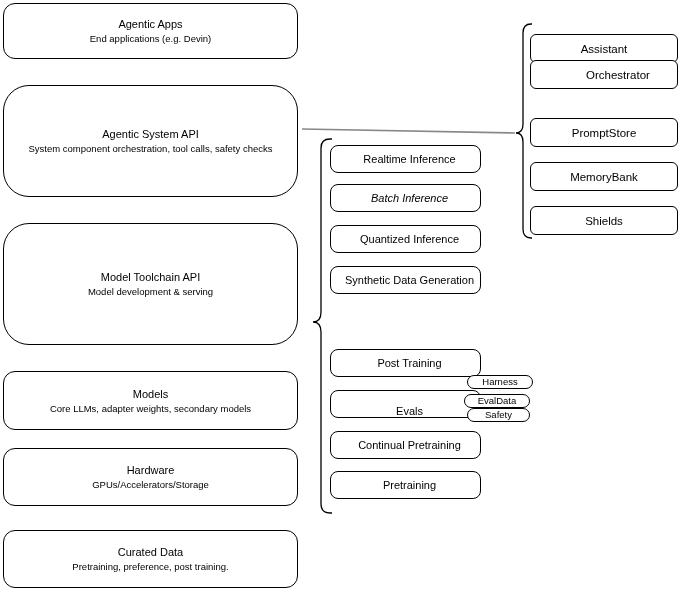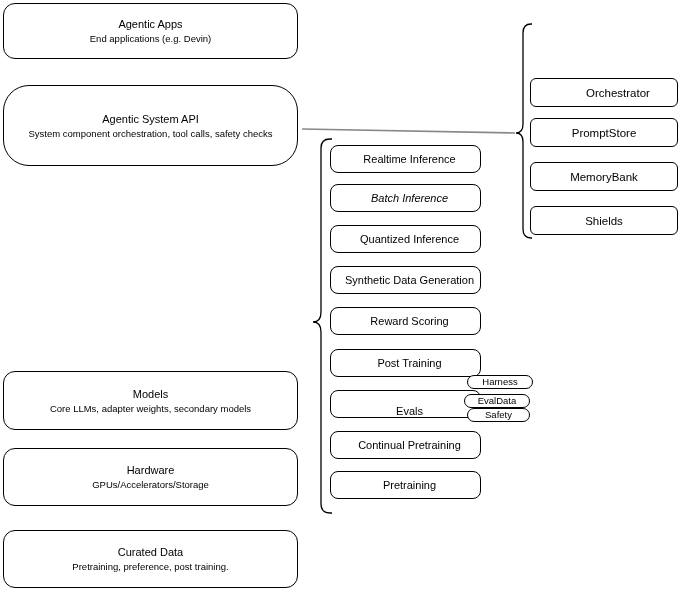--- a/index.html
+++ b/index.html
@@ -55,25 +55,29 @@
     <path d="M332 139 L330 139 Q321 139 321 148 L321 312 Q321 322 313 322 Q321 322 321 332 L321 504 Q321 513 330 513 L332 513" stroke="#000000" stroke-width="1.3" fill="none"></path>
 
     <path d="M532 24 L531 24 Q523 24 523 33 L523 124 Q523 133 516 133 Q523 133 523 142 L523 229 Q523 238 531 238 L532 238" stroke="#000000" stroke-width="1.3" fill="none"></path>
   </svg>
 
   <div class="lbox" style="top:3px;height:56px;border-radius:12px;">
     <div class="title">Agentic Apps</div>
     <div class="subtitle">End applications (e.g. Devin)</div>
   </div>
 
-  <div class="lbox" style="top:85px;height:81px;border-radius:26px;">
+  <div class="lbox" style="top:85px;height:112px;border-radius:26px;">
     <div class="title">Agentic System API</div>
     <div class="subtitle">System component orchestration, tool calls, safety checks</div>
   </div>
 
+  <div class="lbox" style="top:223px;height:122px;border-radius:26px;">
+    <div class="title">Model Toolchain API</div>
+    <div class="subtitle">Model development &amp; serving</div>
+  </div>
 
   <div class="lbox" style="top:371px;height:59px;border-radius:12px;">
     <div class="title">Models</div>
     <div class="subtitle">Core LLMs, adapter weights, secondary models</div>
   </div>
 
   <div class="lbox" style="top:448px;height:58px;border-radius:12px;">
     <div class="title">Hardware</div>
     <div class="subtitle">GPUs/Accelerators/Storage</div>
   </div>
@@ -88,23 +92,20 @@
   </div>
   <div class="mbox" style="top:184px;font-style:italic;">
     <span>Batch Inference</span>
   </div>
   <div class="mbox" style="top:225px;">
     <span>Quantized Inference</span>
   </div>
   <div class="mbox" style="top:266px;">
     <span>Synthetic Data Generation</span>
   </div>
-  <div class="mbox" style="top:307px;">
-    <span>Reward Scoring</span>
-  </div>
   <div class="mbox" style="top:349px;">
     <span>Post Training</span>
   </div>
   <div class="mbox" style="top:390px;align-items:flex-end;">
     <span>Evals</span>
   </div>
   <div class="mbox" style="top:431px;">
     <span>Continual Pretraining</span>
   </div>
   <div class="mbox" style="top:471px;">
@@ -114,21 +115,24 @@
   <div class="pill" style="left:467px;top:375px;width:66px;">
     <span>Harness</span>
   </div>
   <div class="pill" style="left:464px;top:394px;width:66px;">
     <span>EvalData</span>
   </div>
   <div class="pill" style="left:467px;top:408px;width:63px;">
     <span>Safety</span>
   </div>
 
-  <div class="rbox" style="top:78px;padding-left:28px;">
+  <div class="rbox" style="top:34px;">
+    <span>Assistant</span>
+  </div>
+  <div class="rbox" style="top:60px;padding-left:28px;">
     <span>Orchestrator</span>
   </div>
   <div class="rbox" style="top:118px;">
     <span>PromptStore</span>
   </div>
   <div class="rbox" style="top:162px;">
     <span>MemoryBank</span>
   </div>
   <div class="rbox" style="top:206px;">
     <span>Shields</span>

